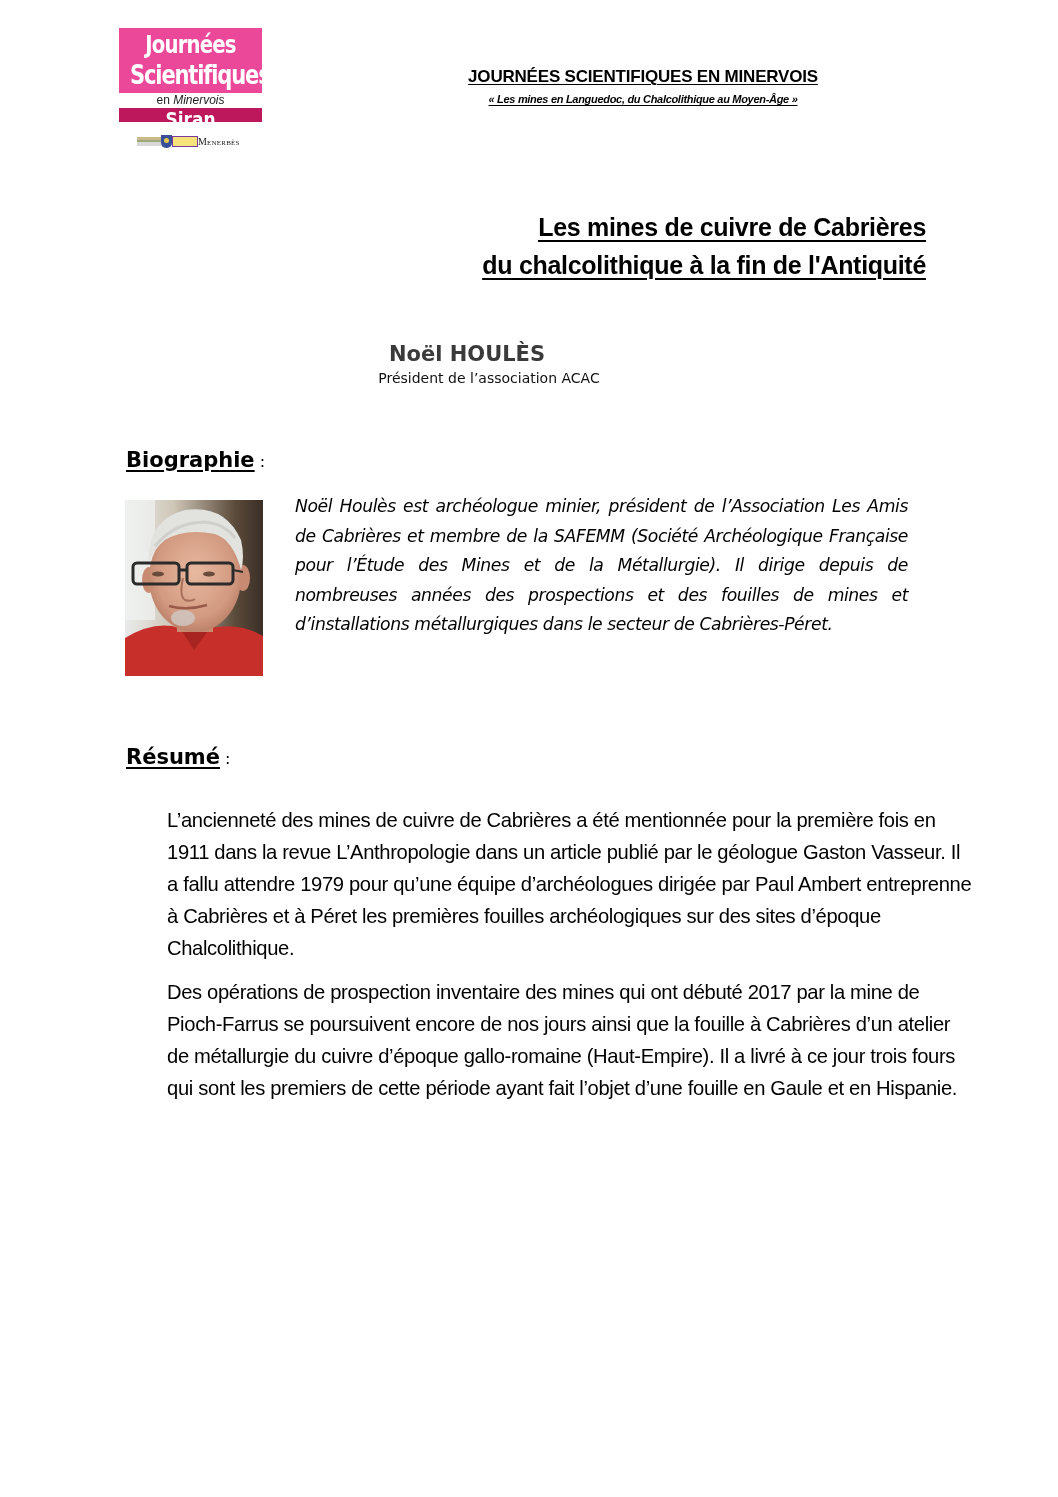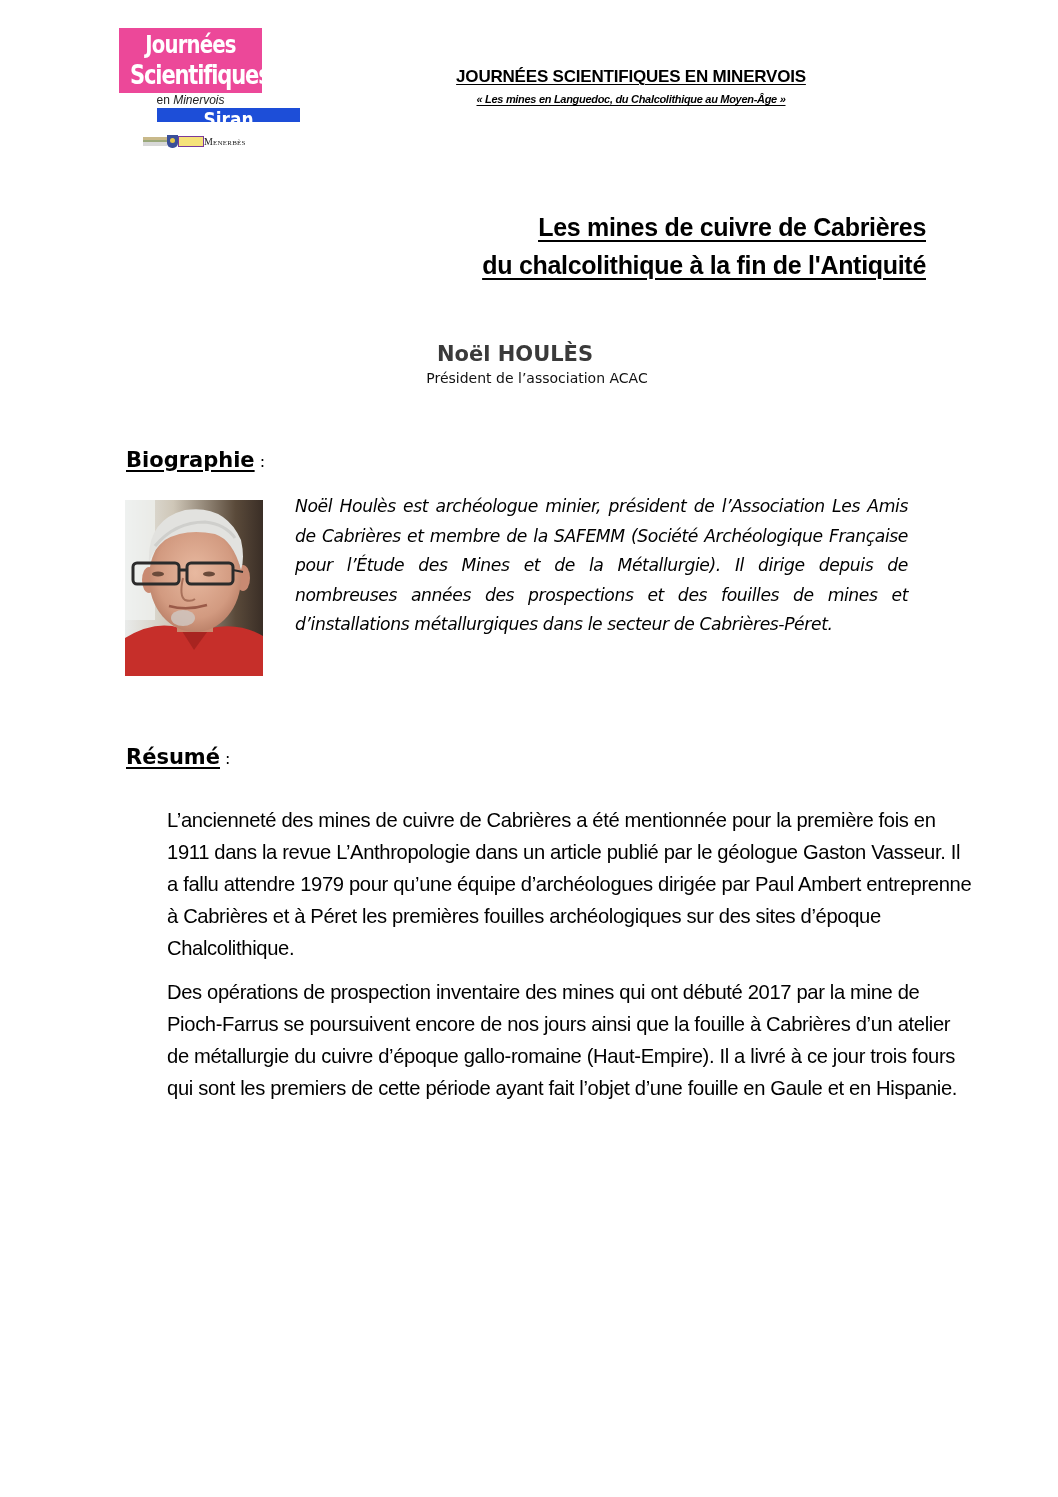--- a/index.html
+++ b/index.html
@@ -64,38 +64,37 @@
       font-size: 12px;
       line-height: 10px;
       color: #222;
       font-family: "Liberation Sans", sans-serif;
     }
     .logo-sub em { font-style: italic; }
     .logo-grey {
       position: absolute;
       left: 0; top: 80px;
       width: 143px; height: 14px;
-      background: #1d4ed8;
-      margin-left: 38px;
+      background: #be185d;
     }
     .logo-siran {
       position: absolute;
       left: 0; top: 0; width: 143px;
       text-align: center;
       color: #fff;
       font-family: "DejaVu Sans", sans-serif;
       font-weight: bold;
       font-size: 20px;
       line-height: 22px;
       transform: scaleX(0.85);
       transform-origin: center;
     }
     .logo-partners {
       position: absolute;
-      left: 24px; top: 106px;
+      left: 18px; top: 106px;
       width: 135px; height: 14px;
       display: flex;
       align-items: center;
       gap: 0;
     }
     .partner-1 {
       width: 24px; height: 9px;
       background: linear-gradient(#c9b98a 0 35%, #9aa87a 35% 55%, #d8d8d8 55% 100%);
     }
     .partner-2 {
@@ -121,21 +120,21 @@
       font-size: 10px;
       color: #222;
       letter-spacing: 0.2px;
       font-variant: small-caps;
       white-space: nowrap;
     }
 
     
     .header-right {
       position: absolute;
-      left: 368px;
+      left: 380px;
       top: 66px;
       width: 526px;
       text-align: center;
     }
     .header-title {
       font-family: "Liberation Sans", sans-serif;
       font-weight: bold;
       font-size: 17px;
       line-height: 22px;
       text-decoration: underline;
@@ -173,21 +172,20 @@
     }
     .main-title .t1 { display: block; letter-spacing: -0.3px; }
     .main-title .t2 { display: block; letter-spacing: -0.3px; }
 
     
     .author {
       position: absolute;
       left: 0; top: 340px;
       width: 934px;
       text-align: center;
-      margin-left: 48px;
     }
     .author-name {
       font-family: "DejaVu Sans", sans-serif;
       font-weight: bold;
       font-size: 21px;
       line-height: 28px;
       color: #3a3a3a;
     }
     .author-role {
       font-family: "DejaVu Sans", sans-serif;

